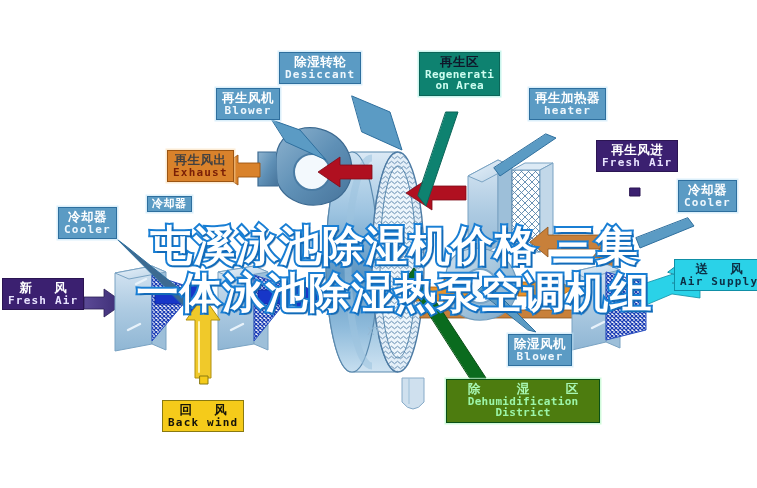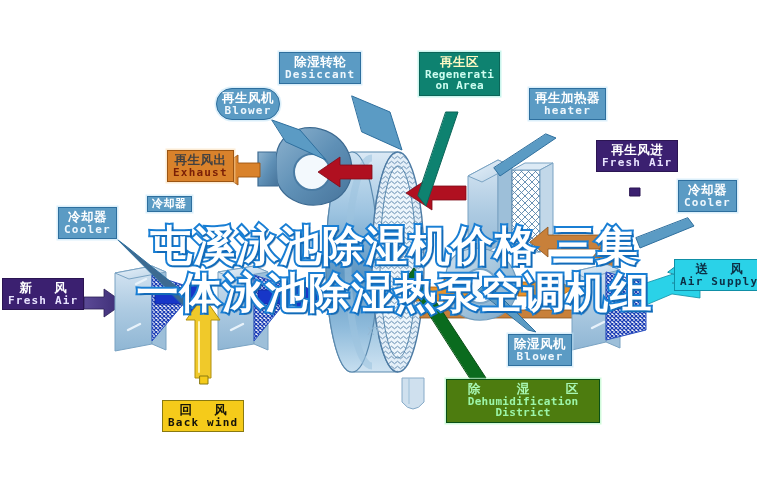--- a/index.html
+++ b/index.html
@@ -45,21 +45,21 @@
   .lbl.blue .cn{color:#ffffff;}
   .lbl.blue .en{color:#eef7fd;}
 
   
   .lbl.teal{
     background:#0e8270;
     border:1.4px solid #0b6558;
     color:#d8fff4;
     box-shadow:0 0 0 1.5px rgba(150,235,220,.5);
   }
-  .lbl.teal .cn{color:#fef9c3;}
+  .lbl.teal .cn{color:#0f172a;}
   .lbl.teal .en{color:#cdfdf0;}
 
   
   .lbl.green{
     background:#4d7c0f;
     border:1.4px solid #0a5016;
     color:#9cf5a8;
     box-shadow:0 0 0 1.5px rgba(150,245,175,.45);
   }
   .lbl.green .cn{color:#a8f7b4;}
@@ -336,21 +336,21 @@
 
       <path d="M630 188 L640 188 L640 196 L630 196 Z" fill="#3b2070" stroke="#2b1552" stroke-width="1"></path>
     </g>
   </svg>
 
   <div class="lbl blue" style="left:279px;top:52px;">
     <span class="cn">除湿转轮</span>
     <span class="en wide">Desiccant</span>
   </div>
 
-  <div class="lbl blue" style="left:216px;top:88px;border-radius:16px;">
+  <div class="lbl blue" style="left:216px;top:88px;">
     <span class="cn">再生风机</span>
     <span class="en wide">Blower</span>
   </div>
 
   <div class="lbl teal" style="left:419px;top:52px;">
     <span class="cn">再生区</span>
     <span class="en">Regenerati</span>
     <span class="en">on Area</span>
   </div>
 

